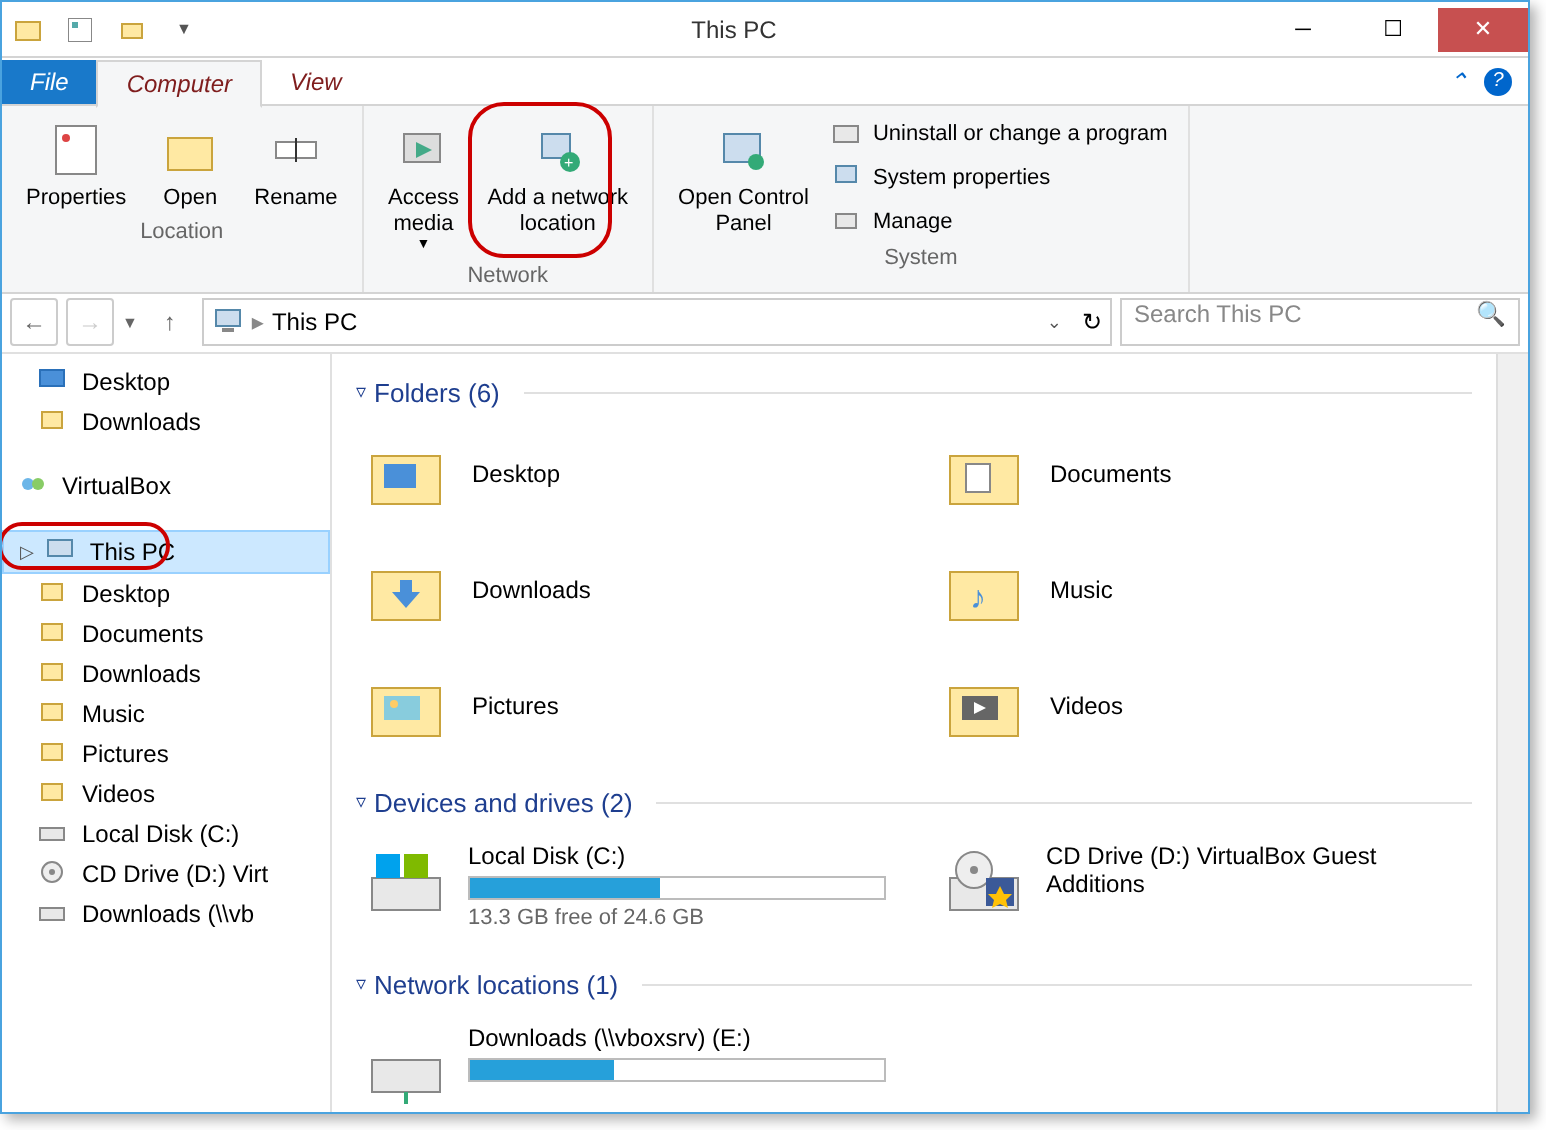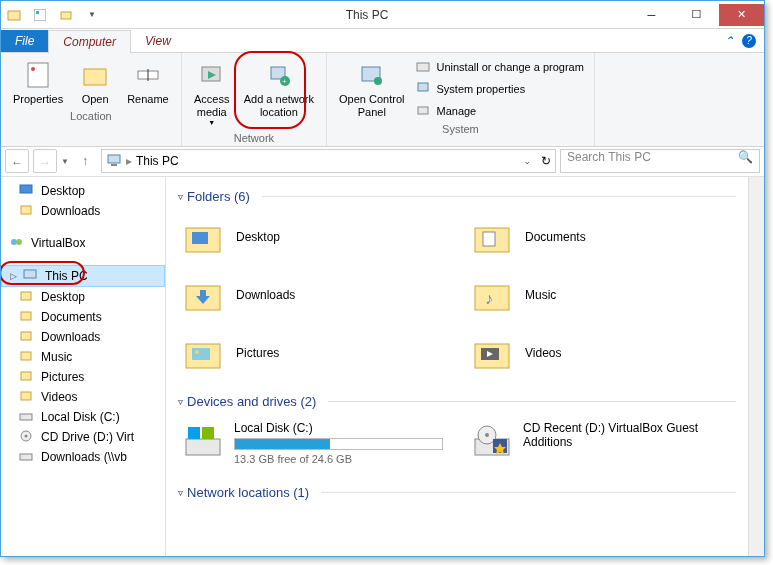--- a/index.html
+++ b/index.html
@@ -380,27 +380,41 @@
         </div>
         <div class="drive-item">
           <span class="drive-icon"><svg width="42" height="42">
                 <rect x="4" y="18" width="34" height="16" fill="#e8e8e8" stroke="#888"></rect>
                 <circle cx="16" cy="14" r="9" fill="#eee" stroke="#888"></circle>
                 <circle cx="16" cy="14" r="2" fill="#888"></circle>
                 <rect x="22" y="18" width="14" height="14" fill="#3b5998"></rect>
                 <polygon points="29,22 31,26 35,26 32,29 33,33 29,31 25,33 26,29 23,26 27,26" fill="#ffc107"></polygon>
               </svg></span>
           <div class="drive-info">
-            <div>CD Recent (D:) VirtualBox Guest Additions</div>
+            <div>CD Drive (D:) VirtualBox Guest Additions</div>
           </div>
         </div>
       </div>
 
       <div class="group-header">
         <span style="font-size:10px">▿</span>
         <span>Network locations (1)</span>
           <hr>
       </div>
+      <div class="drives-grid">
+        <div class="drive-item">
+          <span class="drive-icon"><svg width="42" height="42">
+                <rect x="4" y="18" width="34" height="16" fill="#e8e8e8" stroke="#888"></rect>
+                <line x1="21" y1="34" x2="21" y2="40" stroke="#3a7" stroke-width="2"></line>
+              </svg></span>
+          <div class="drive-info">
+            <div>Downloads (\\vboxsrv) (E:)</div>
+            <div class="drive-bar">
+                <div class="drive-fill" style="width:35%"></div>
+              </div>
+          </div>
+        </div>
+      </div>
     </div>
     <div class="scrollbar-v"></div>
   </div>
 
 </div>
 
 </body></html>

